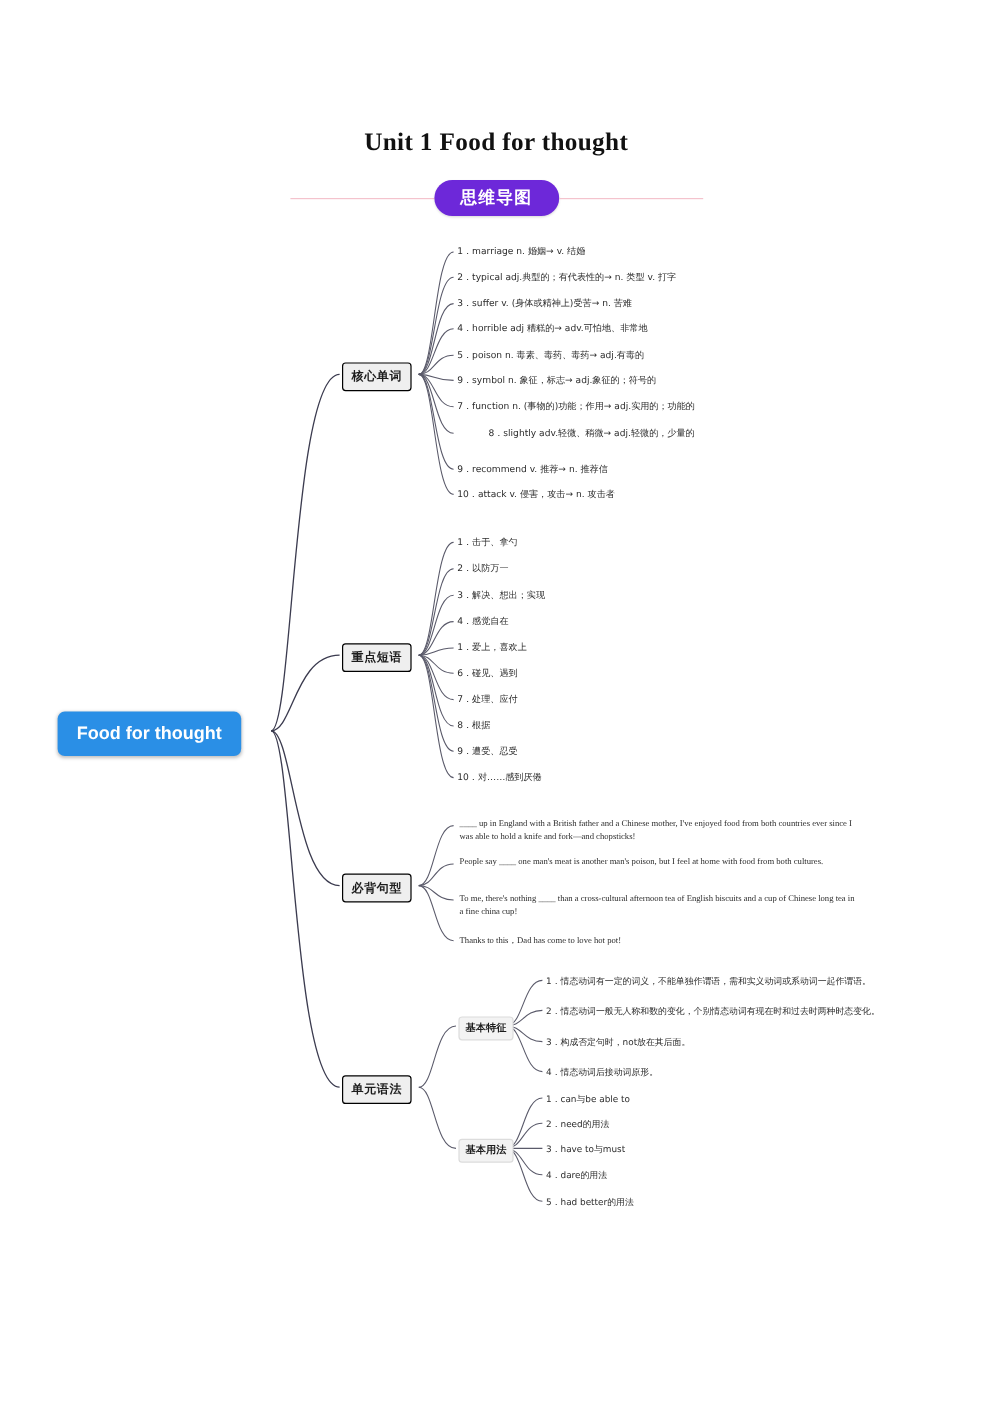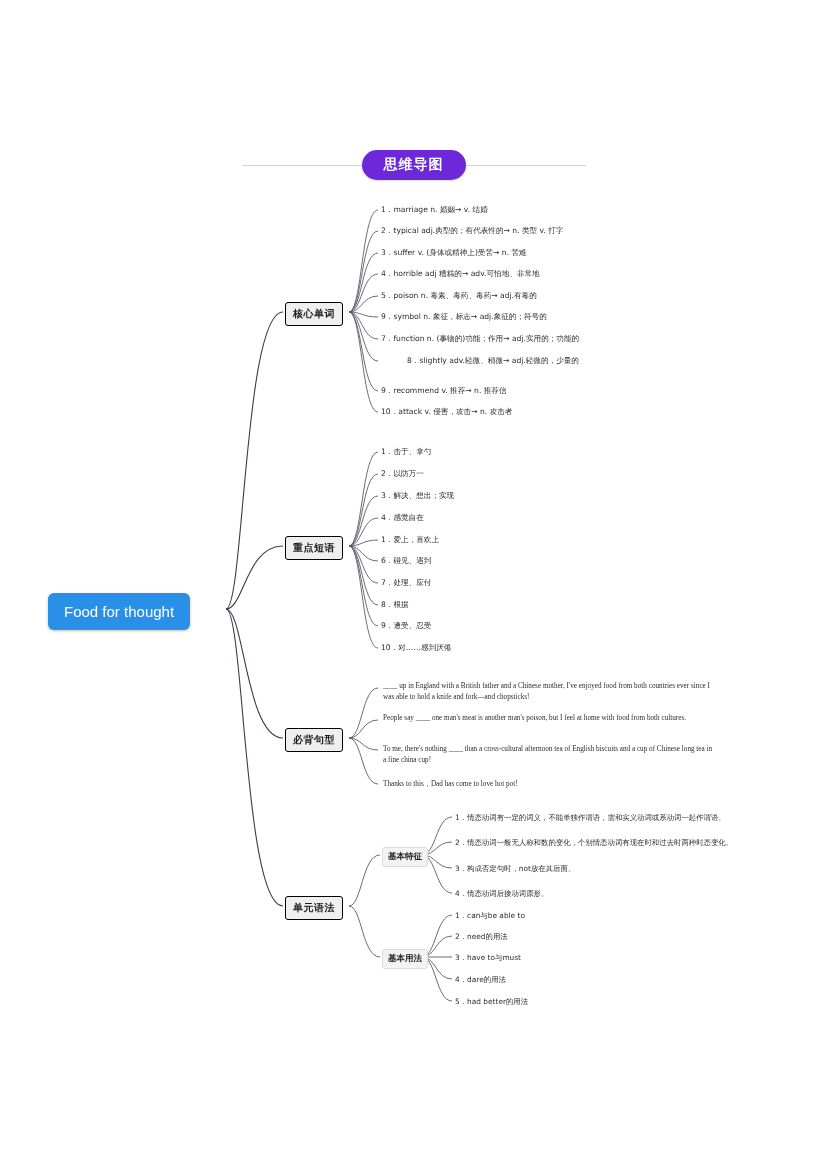--- a/index.html
+++ b/index.html
@@ -30,21 +30,21 @@
 
   
   .wires{position:absolute;left:0;top:0;width:827px;height:1169px;}
   .wires path{fill:none;stroke:#3b3b4f;stroke-width:1.1;}
   .wires path.thin{stroke:#5a5a6a;stroke-width:.9;}
 
   
   .root{
     position:absolute;left:48px;top:593px;
     background:#2a8fe6;color:#ffffff;border-radius:6px;
-    padding:10px 16px;font-size:15px;font-weight:normal;
+    padding:10px 16px;font-size:15px;font-weight:bold;
     box-shadow:0 1px 3px rgba(0,0,0,.25);white-space:nowrap;
   }
   .cat{
     position:absolute;background:#efefef;border:1px solid #000000;
     border-radius:3px;padding:4px 7px;font-size:10px;font-weight:bold;
     color:#1c1c1c;font-family:"DejaVu Sans",sans-serif;white-space:nowrap;
     letter-spacing:.5px;
   }
   .sub{
     position:absolute;background:#f3f3f3;border:1px solid #dcdcdc;
@@ -68,20 +68,21 @@
   .gram{
     position:absolute;font-size:7.4px;color:#2c2c2c;
     font-family:"DejaVu Sans",sans-serif;white-space:nowrap;
   }
 </style>
 </head>
 <body>
 
 <div class="page">
 
+  <div class="title">Unit 1 Food for thought</div>
   <div class="badge-wrap">
     <span class="badge-line"></span>
     <span class="badge">思维导图</span>
     <span class="badge-line"></span>
   </div>
 
   <svg class="wires" viewBox="0 0 827 1169">
 
     <path d="M226 609 C 244 609, 244 312, 283 312"></path>
     <path d="M226 609 C 244 609, 246 546, 283 546"></path>

